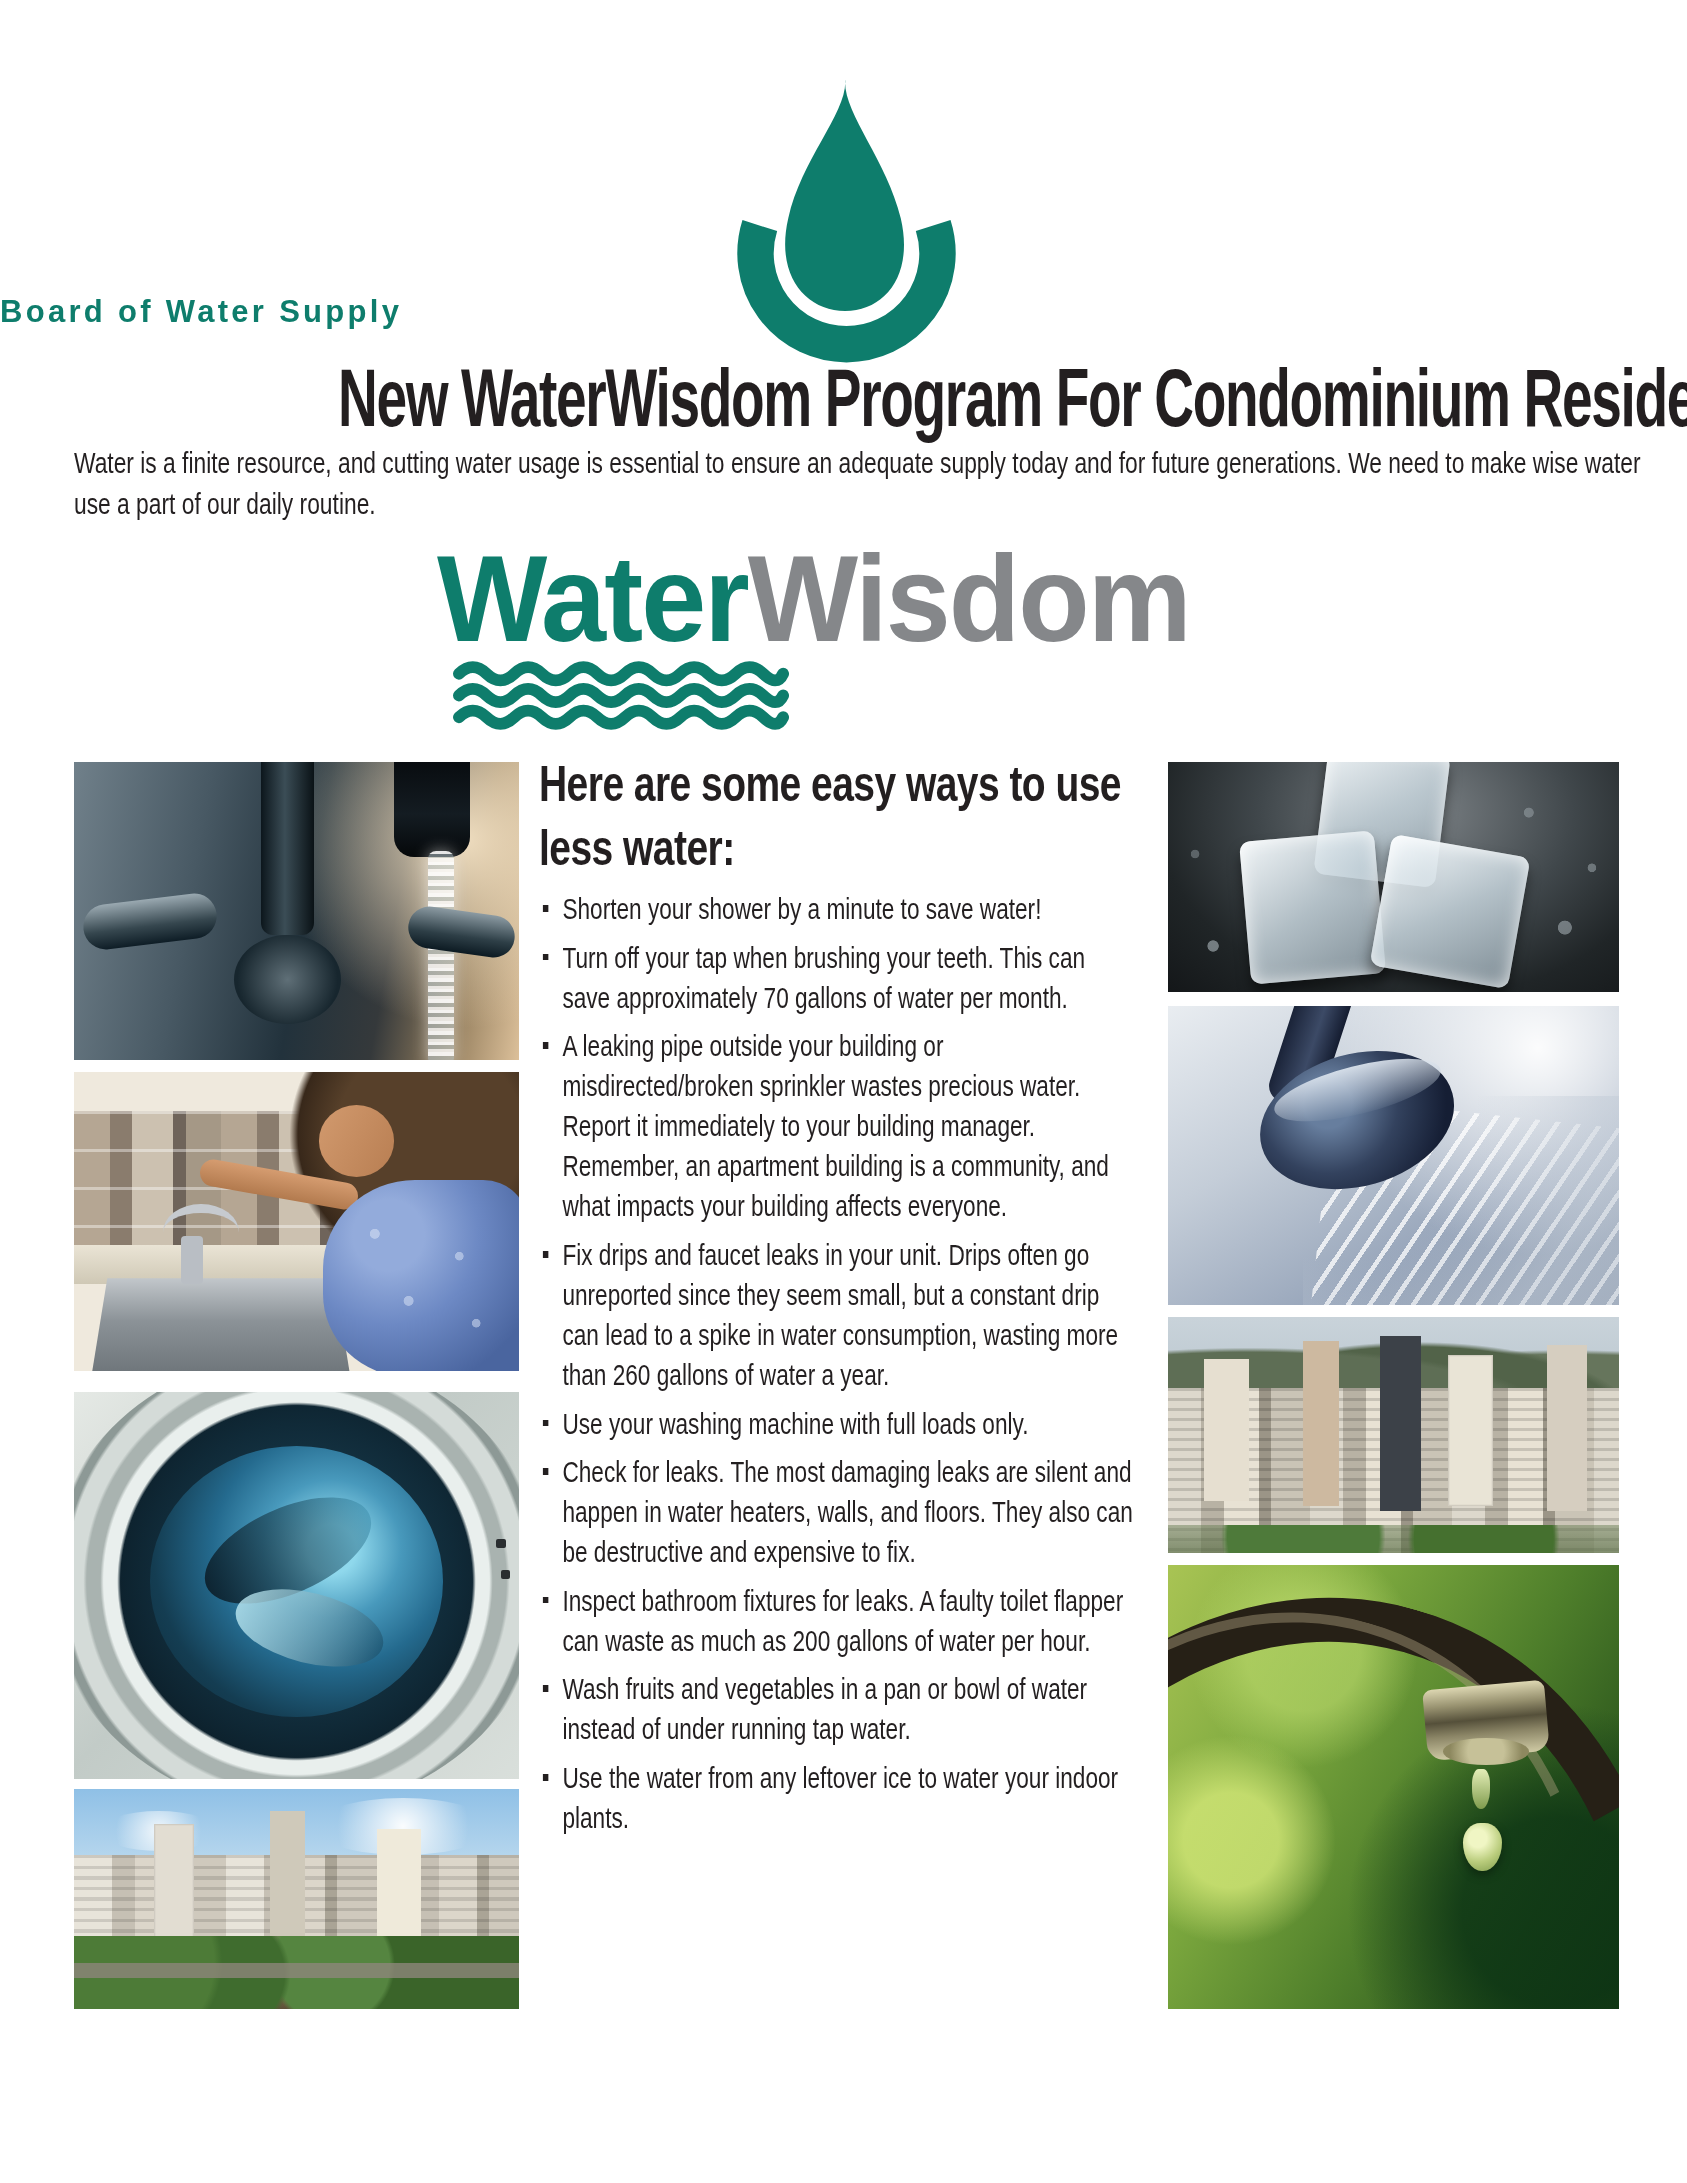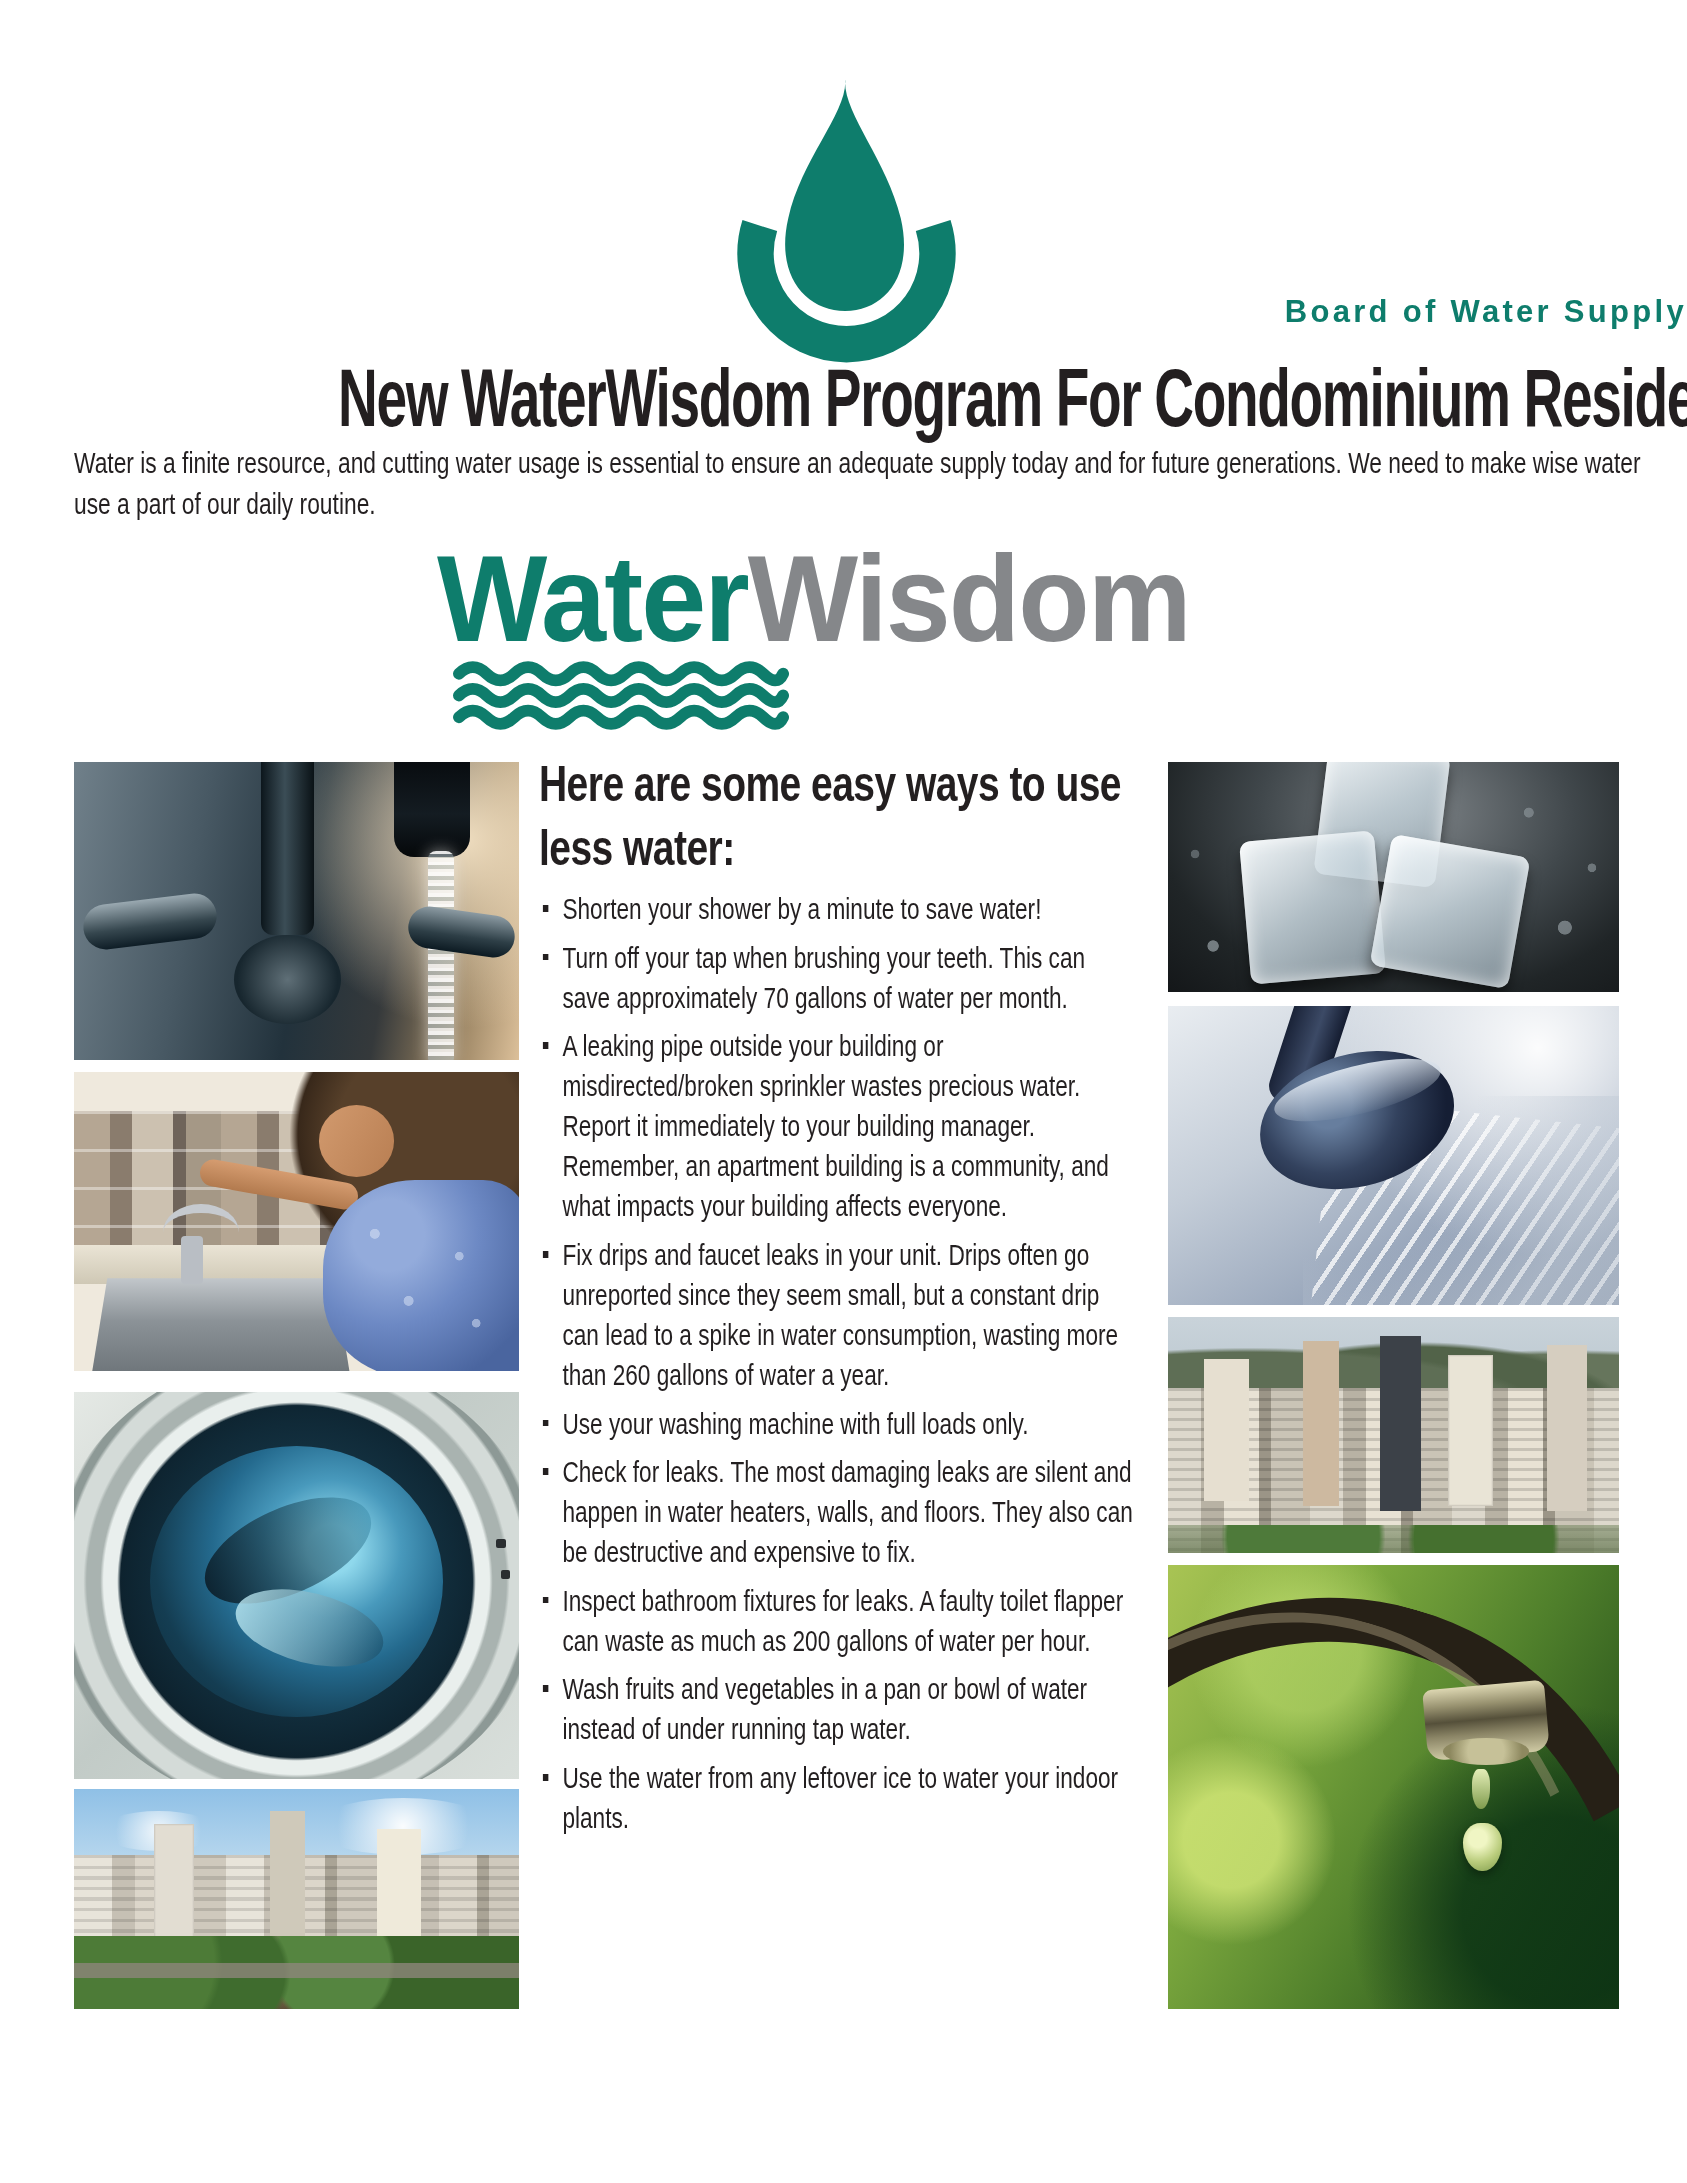--- a/index.html
+++ b/index.html
@@ -8,21 +8,21 @@
     --ink:#231F20;
   }
   html,body{margin:0;padding:0;background:#ffffff;}
   .page{
     position:relative;width:1687px;height:2183px;background:#ffffff;overflow:hidden;
     font-family:"Liberation Sans","DejaVu Sans",sans-serif;color:var(--ink);
   }
   
   .logo-svg{position:absolute;left:734px;top:78px;width:225px;height:311px;}
   .brand-name{
-    position:absolute;top:294px;left:0;width:100%;text-align:right;
+    position:absolute;top:294px;left:0;width:100%;text-align:left;
     font-size:31px;font-weight:bold;color:var(--teal);letter-spacing:3.3px;
   }
   
   .headline{position:absolute;top:352px;left:0;width:100%;text-align:center;white-space:nowrap;}
   .headline .squeeze{
     display:inline-block;transform:scaleX(0.68);transform-origin:center top;
     font-size:81px;font-weight:bold;letter-spacing:-2px;color:var(--ink);
   }
   
   .intro{

